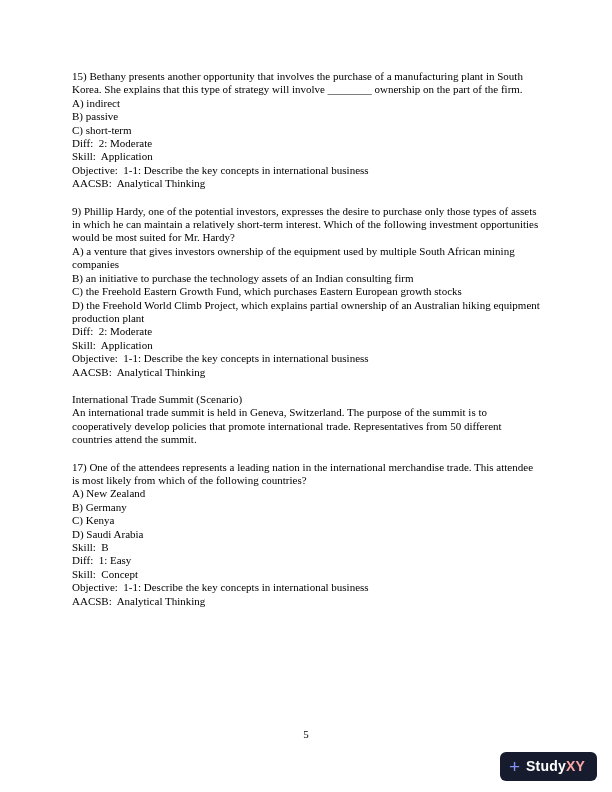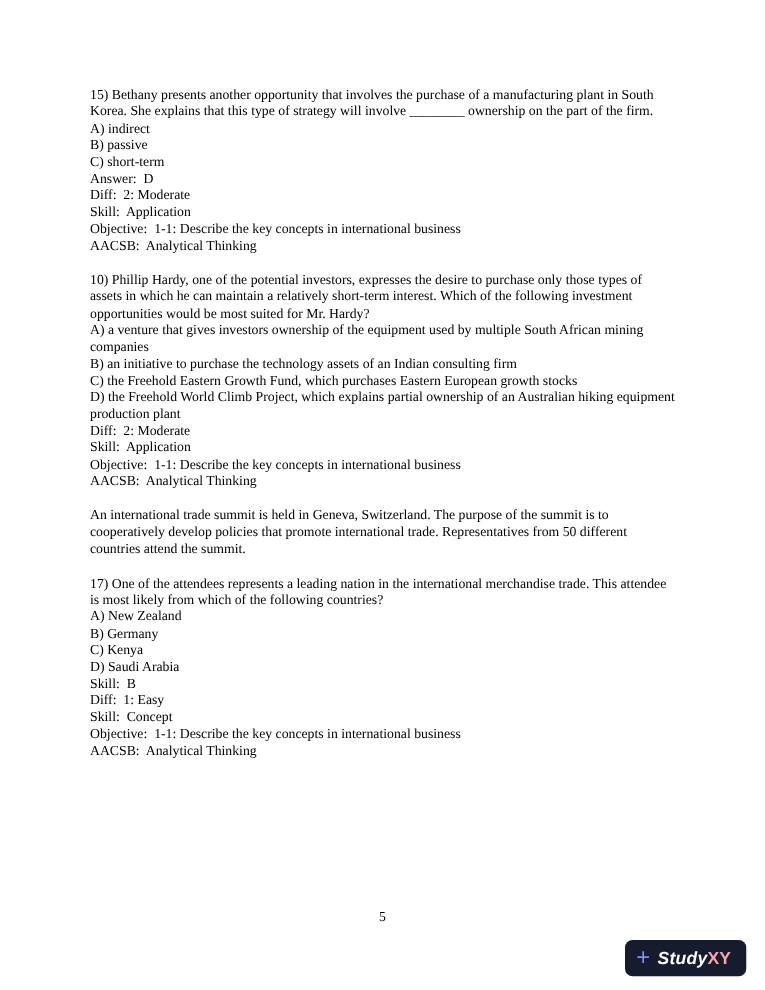--- a/index.html
+++ b/index.html
@@ -62,54 +62,54 @@
     -webkit-background-clip: text;
     background-clip: text;
     color: #a9b4fa;
     -webkit-text-fill-color: transparent;
   }
   .brand-text {
     font-size: 14px;
     font-weight: bold;
     letter-spacing: 0.2px;
   }
-  .brand-text .t1 { color: #ffffff; font-style: italic; }
+  .brand-text .t1 { color: #ffffff; }
   .brand-text .t2 { color: #fca5a5; }
 </style>
 </head>
 <body>
 
 <div class="page">
   <div class="content">
 
     <div class="qblock">
       <p class="line">15) Bethany presents another opportunity that involves the purchase of a manufacturing plant in South Korea. She explains that this type of strategy will involve ________ ownership on the part of the firm.</p>
       <p class="line">A) indirect</p>
       <p class="line">B) passive</p>
       <p class="line">C) short-term</p>
-      <p class="line">Answer:  D</p>
       <p class="line">Diff:  2: Moderate</p>
       <p class="line">Skill:  Application</p>
       <p class="line">Objective:  1-1: Describe the key concepts in international business</p>
       <p class="line">AACSB:  Analytical Thinking</p>
     </div>
 
     <div class="qblock">
-      <p class="line">10) Phillip Hardy, one of the potential investors, expresses the desire to purchase only those types of assets in which he can maintain a relatively short-term interest. Which of the following investment opportunities would be most suited for Mr. Hardy?</p>
+      <p class="line">9) Phillip Hardy, one of the potential investors, expresses the desire to purchase only those types of assets in which he can maintain a relatively short-term interest. Which of the following investment opportunities would be most suited for Mr. Hardy?</p>
       <p class="line">A) a venture that gives investors ownership of the equipment used by multiple South African mining companies</p>
       <p class="line">B) an initiative to purchase the technology assets of an Indian consulting firm</p>
       <p class="line">C) the Freehold Eastern Growth Fund, which purchases Eastern European growth stocks</p>
       <p class="line">D) the Freehold World Climb Project, which explains partial ownership of an Australian hiking equipment production plant</p>
       <p class="line">Diff:  2: Moderate</p>
       <p class="line">Skill:  Application</p>
       <p class="line">Objective:  1-1: Describe the key concepts in international business</p>
       <p class="line">AACSB:  Analytical Thinking</p>
     </div>
 
     <div class="scenario-block">
+      <p class="line">International Trade Summit (Scenario)</p>
       <p class="line">An international trade summit is held in Geneva, Switzerland. The purpose of the summit is to cooperatively develop policies that promote international trade. Representatives from 50 different countries attend the summit.</p>
     </div>
 
     <div class="qblock">
       <p class="line">17) One of the attendees represents a leading nation in the international merchandise trade. This attendee is most likely from which of the following countries?</p>
       <p class="line">A) New Zealand</p>
       <p class="line">B) Germany</p>
       <p class="line">C) Kenya</p>
       <p class="line">D) Saudi Arabia</p>
       <p class="line">Skill:  B</p>

